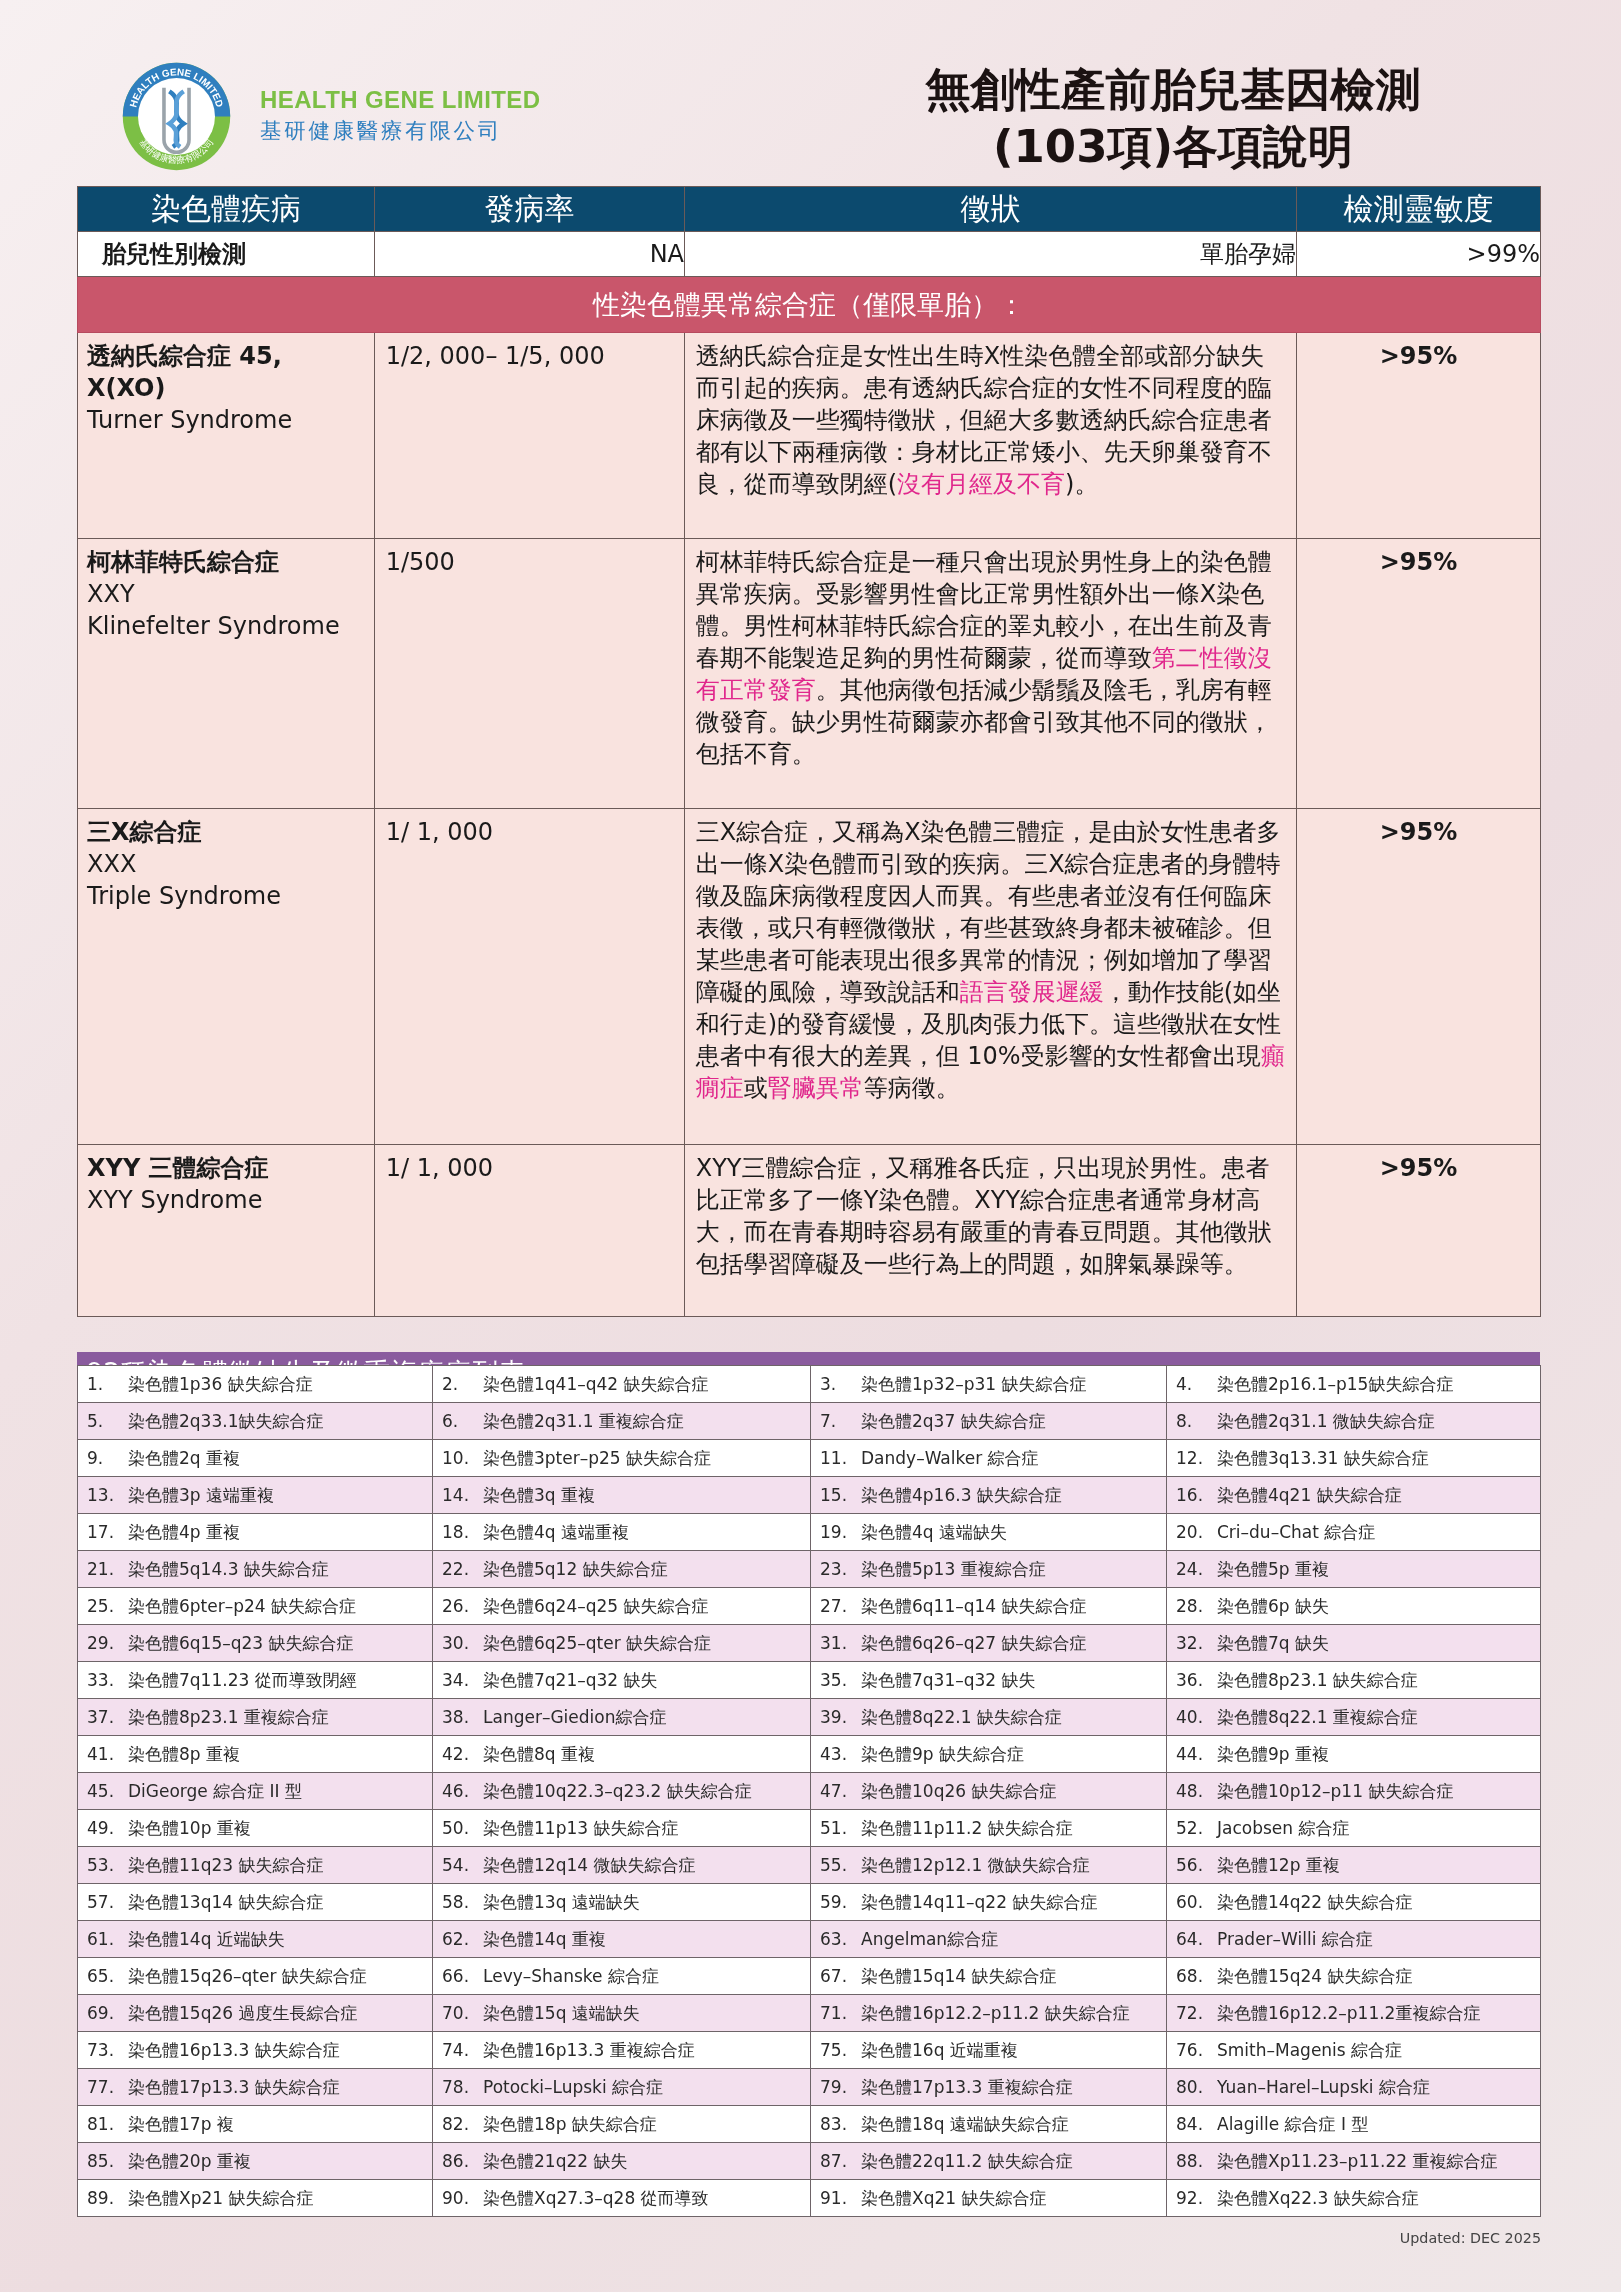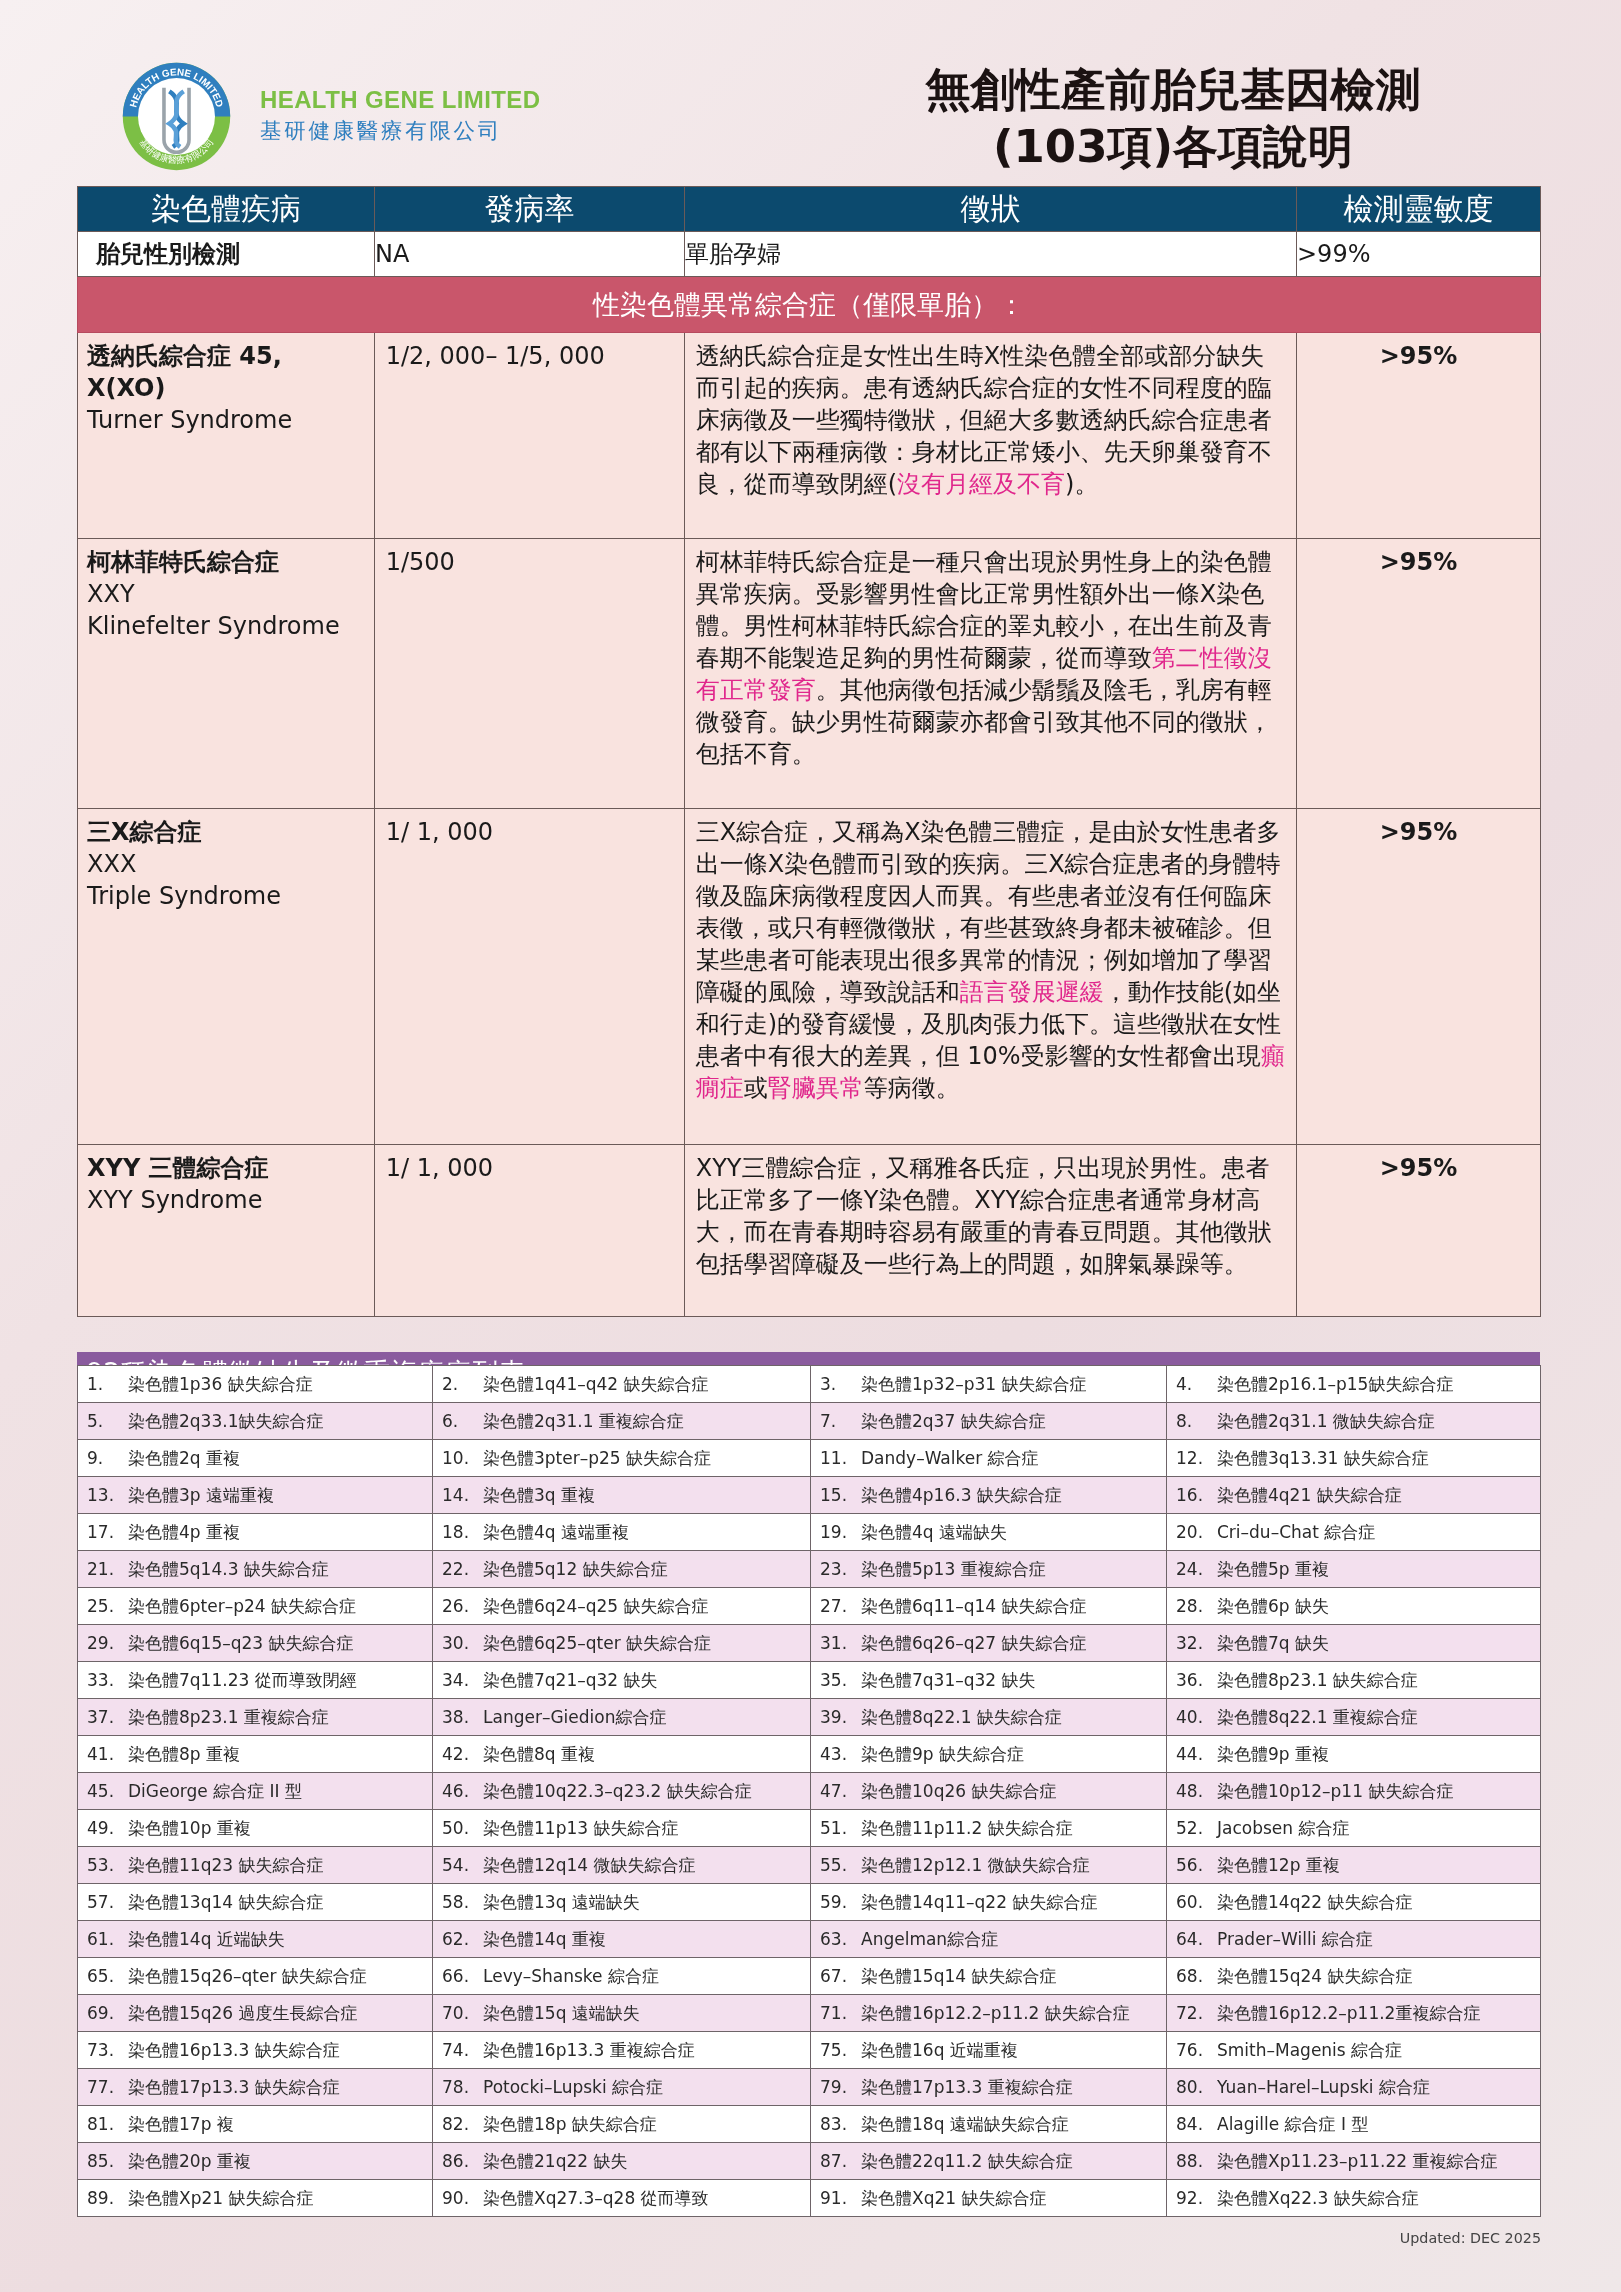--- a/index.html
+++ b/index.html
@@ -18,22 +18,22 @@
   .brand { position: absolute; left: 260px; top: 86px; }
   .brand-en { color: #7cbf45; font-family: "Liberation Sans", sans-serif; font-weight: bold; font-size: 24px; letter-spacing: 0.4px; }
   .brand-zh { color: #2f7fbf; font-size: 21.5px; letter-spacing: 2.7px; margin-top: 1.8px; }
   .title { position: absolute; left: 846px; top: 61px; width: 654px; text-align: center; font-size: 45px; font-weight: bold; line-height: 57px; color: #1b1212; }
 
   
   .main-table { position: absolute; left: 77px; top: 186px; width: 1463px; border-collapse: collapse; table-layout: fixed; }
   .main-table td, .main-table th { border: 1.3px solid #6b5a58; vertical-align: top; }
   .main-table th { background: #0c4a6e; color: #fff; font-size: 30px; font-weight: normal; height: 45px; text-align: center; vertical-align: middle; }
   .row-white td { background: #fff; font-size: 24px; height: 45px; vertical-align: middle; }
-  .row-white td.c1 { font-weight: bold; padding-left: 18px; }
-  .row-white td.center { text-align: left; }
+  .row-white td.c1 { font-weight: bold; padding-left: 24px; }
+  .row-white td.center { text-align: right; }
   .section-band td { background: #c9566b; color: #fff; text-align: center; font-size: 27px; height: 56px; vertical-align: middle; border-color: #b64a5e; }
   .row-pink td { background: #f9e3df; font-size: 24px; line-height: 32px; }
   .row-pink td.c1 { font-weight: bold; padding: 7.2px 9px; }
   .row-pink td.c2 { padding: 7.2px 10.7px; }
   .row-pink td.c3 { padding: 7.2px 10.7px 7.2px 10.7px; }
   .row-pink td.c4 { text-align: center; font-weight: bold; padding-top: 7.2px; }
   .hl { color: #e0278c; }
 
   
   .micro-band { position: absolute; left: 77px; top: 1324px; width: 1463px; height: 41px; background: #8a5b9e; color: #fff; font-size: 27px; padding-left: 9px; line-height: 41px; margin-top: 28px; }

